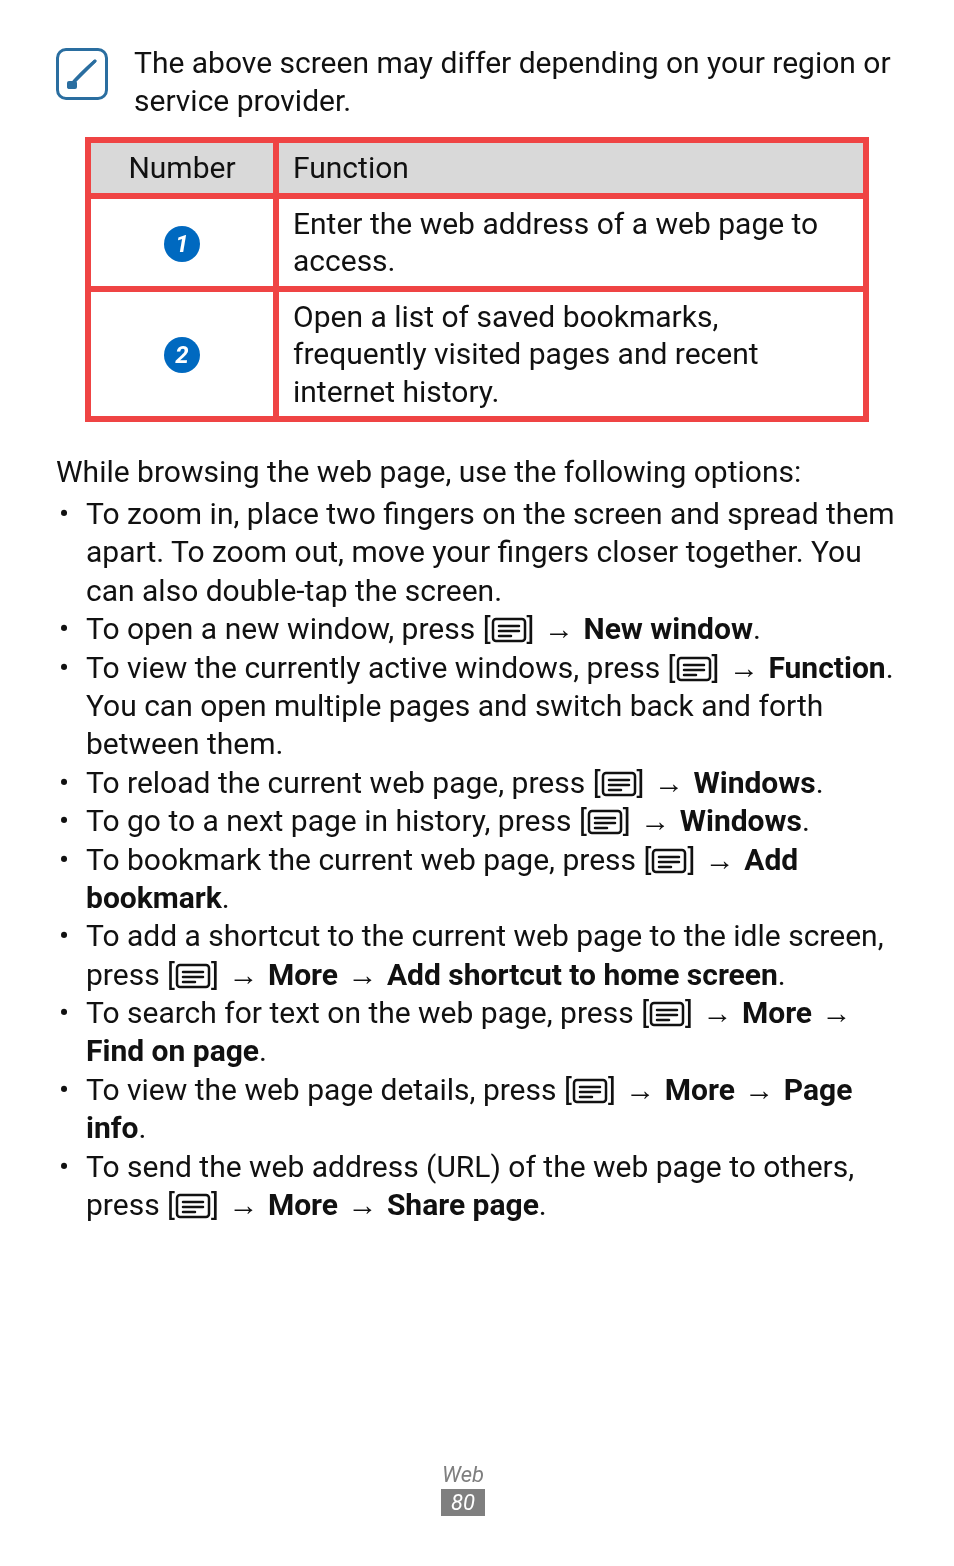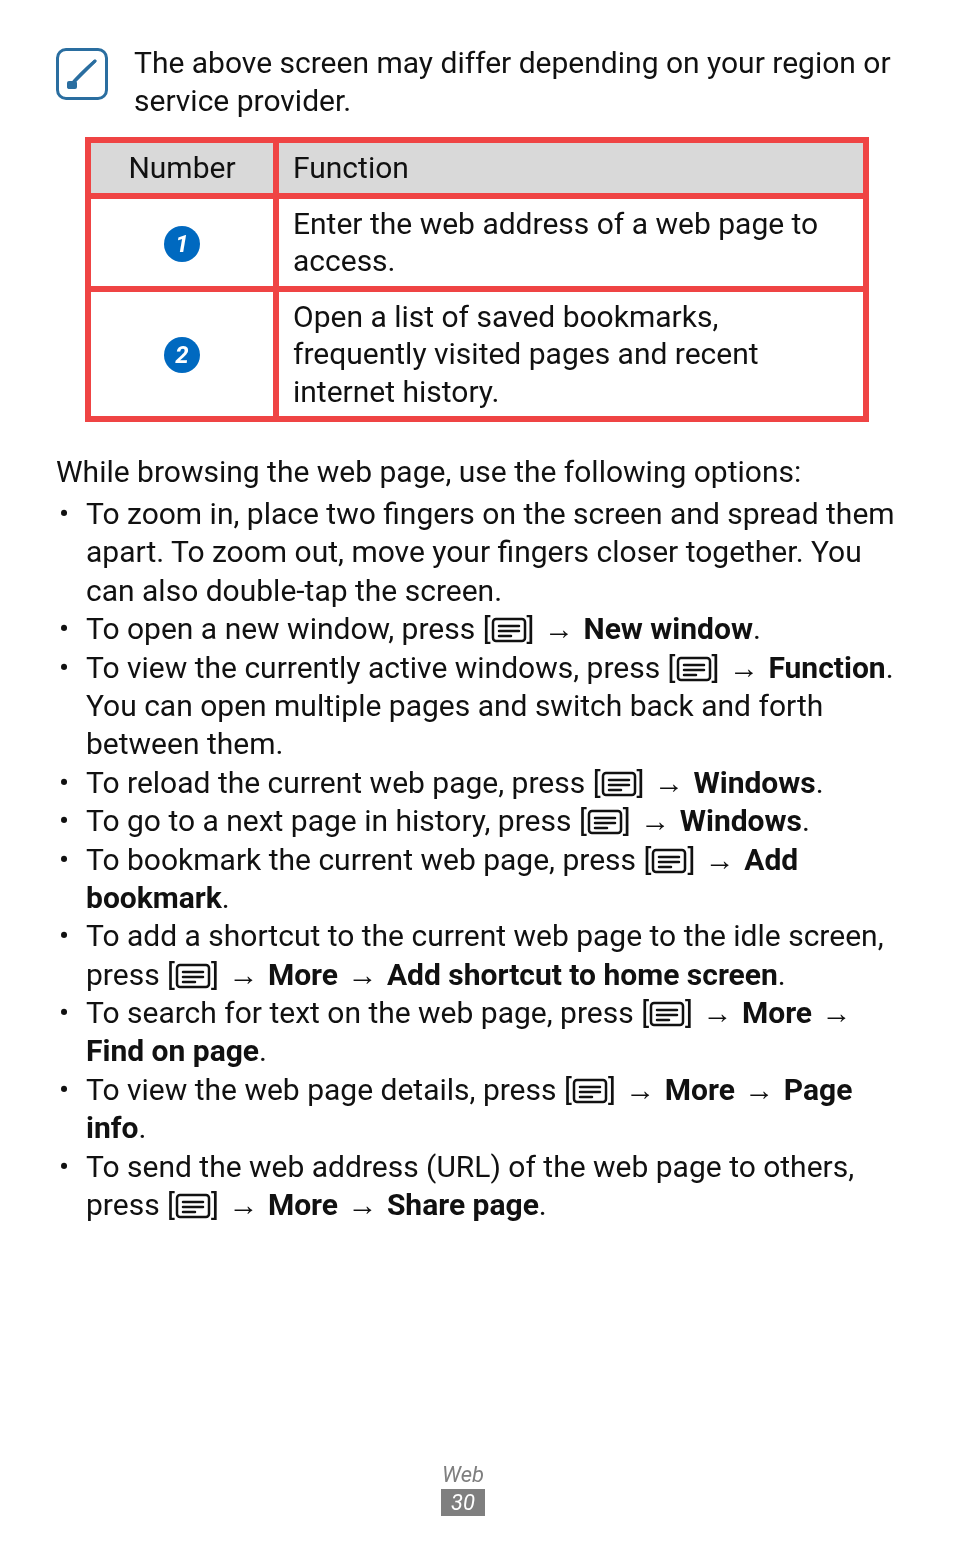--- a/index.html
+++ b/index.html
@@ -230,14 +230,14 @@
             <line x1="8" y1="9" x2="28" y2="9" stroke="#111" stroke-width="2.5" stroke-linecap="round"></line>
             <line x1="8" y1="14" x2="28" y2="14" stroke="#111" stroke-width="2.5" stroke-linecap="round"></line>
             <line x1="8" y1="19" x2="20" y2="19" stroke="#111" stroke-width="2.5" stroke-linecap="round"></line>
           </svg></span>] <span class="arrow">→</span> <b>More</b> <span class="arrow">→</span> <b>Share page</b>.</li>
     </ul>
 
 </div>
 
 <div class="footer">
   <div class="web">Web</div>
-  <div class="pg">30</div>
+  <div class="pg">80</div>
 </div>
 
 </body></html>

